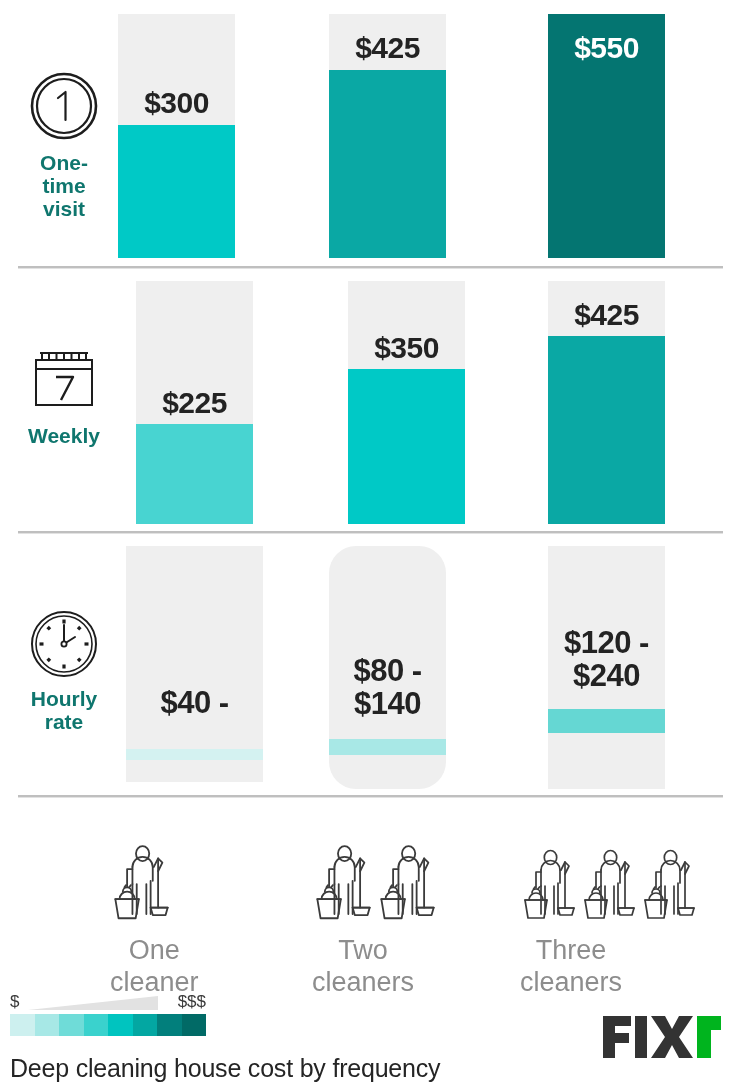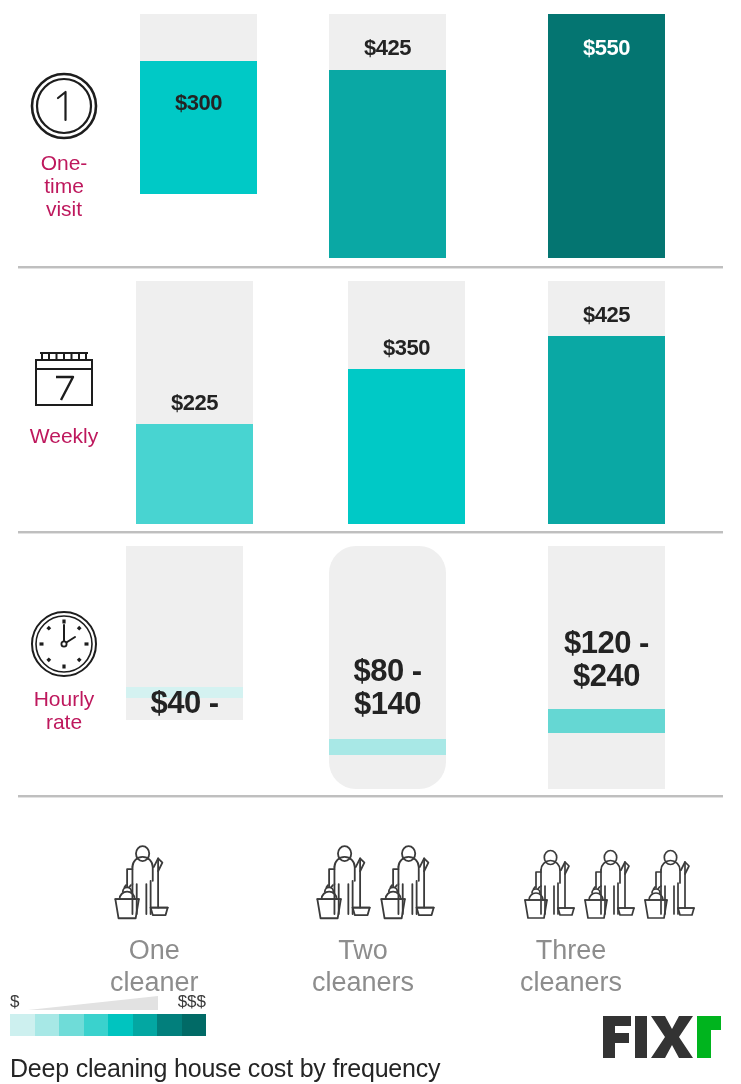--- a/index.html
+++ b/index.html
@@ -13,29 +13,29 @@
 
   
   .row{position:absolute;left:0;width:741px;}
   .row-divider{position:absolute;left:18px;width:705px;height:3px;
     background:linear-gradient(to bottom,#bfbfbf 0 2px,#e2e2e2 2px 3px);}
 
   
   .freq{position:absolute;left:18px;width:92px;display:flex;flex-direction:column;
     align-items:center;justify-content:center;}
   .freq-icon{width:74px;height:74px;display:block;}
-  .freq-label{margin-top:6px;font-size:21px;line-height:23px;color:#be185d;
-    text-align:center;font-weight:400;letter-spacing:0px;}
+  .freq-label{margin-top:6px;font-size:21px;line-height:23px;color:#0f766e;
+    text-align:center;font-weight:700;letter-spacing:0px;}
 
   
   .bar-track{position:absolute;background:#efefef;}
   .bar-fill{position:absolute;left:0;right:0;bottom:0;}
   .bar-band{position:absolute;left:0;right:0;}
   .bar-value{position:absolute;left:0;right:0;text-align:center;
-    font-weight:700;font-size:22px;line-height:36px;color:#232323;
+    font-weight:700;font-size:30px;line-height:36px;color:#232323;
     letter-spacing:-0.5px;}
   .bar-value.on-fill{color:#ffffff;}
   .bar-value.two-line{font-size:31px;line-height:33px;}
 
   
   .cleaner-col{position:absolute;display:flex;flex-direction:column;align-items:flex-start;}
   .cleaner-icons{display:flex;align-items:flex-end;justify-content:center;gap:2px;height:106px;}
   .cleaner-label{margin-top:10px;font-size:27px;line-height:32px;color:#8d8d8d;
     text-align:center;font-weight:400;}
 
@@ -66,21 +66,21 @@
         <circle cx="37" cy="35" r="27" fill="none" stroke="#1d1d1d" stroke-width="2.2"></circle>
         <path d="M31 27 L38.5 21 L38.5 49" fill="none" stroke="#1d1d1d" stroke-width="2.2" stroke-linecap="round" stroke-linejoin="round"></path>
       </svg>
       <div class="freq-label">
         <div>One-</div>
         <div>time</div>
         <div>visit</div>
       </div>
     </div>
 
-    <div class="bar-track" style="left:140px;top:14px;width:117px;height:180px;">
+    <div class="bar-track" style="left:118px;top:14px;width:117px;height:244px;">
       <div class="bar-fill" style="height:133px;background:#00c9c6;"></div>
       <div class="bar-value" style="top:71px;">$300</div>
     </div>
 
     <div class="bar-track" style="left:329px;top:14px;width:117px;height:244px;">
       <div class="bar-fill" style="height:188px;background:#0aa8a4;"></div>
       <div class="bar-value" style="top:16px;">$425</div>
     </div>
 
     <div class="bar-track" style="left:548px;top:14px;width:117px;height:244px;">
@@ -145,21 +145,21 @@
         <path d="M37 37 L37 18" stroke="#1d1d1d" stroke-width="2" stroke-linecap="round"></path>
         <path d="M37 37 L48 30" stroke="#1d1d1d" stroke-width="2" stroke-linecap="round"></path>
         <circle cx="37" cy="37" r="2.6" fill="#ffffff" stroke="#1d1d1d" stroke-width="1.8"></circle>
       </svg>
       <div class="freq-label">
         <div>Hourly</div>
         <div>rate</div>
       </div>
     </div>
 
-    <div class="bar-track" style="left:126px;top:13px;width:117px;height:174px;">
+    <div class="bar-track" style="left:126px;top:13px;width:117px;height:236px;padding-left:20px;">
       <div class="bar-band" style="bottom:22px;height:11px;background:#d4f2f1;"></div>
       <div class="bar-value two-line" style="top:140px;">
         <div>$40 -</div>
       </div>
     </div>
 
     <div class="bar-track" style="left:329px;top:13px;width:117px;height:243px;border-radius:27px;">
       <div class="bar-band" style="bottom:34px;height:16px;background:#a8e8e6;"></div>
       <div class="bar-value two-line" style="top:108px;">
         <div>$80 -</div>

